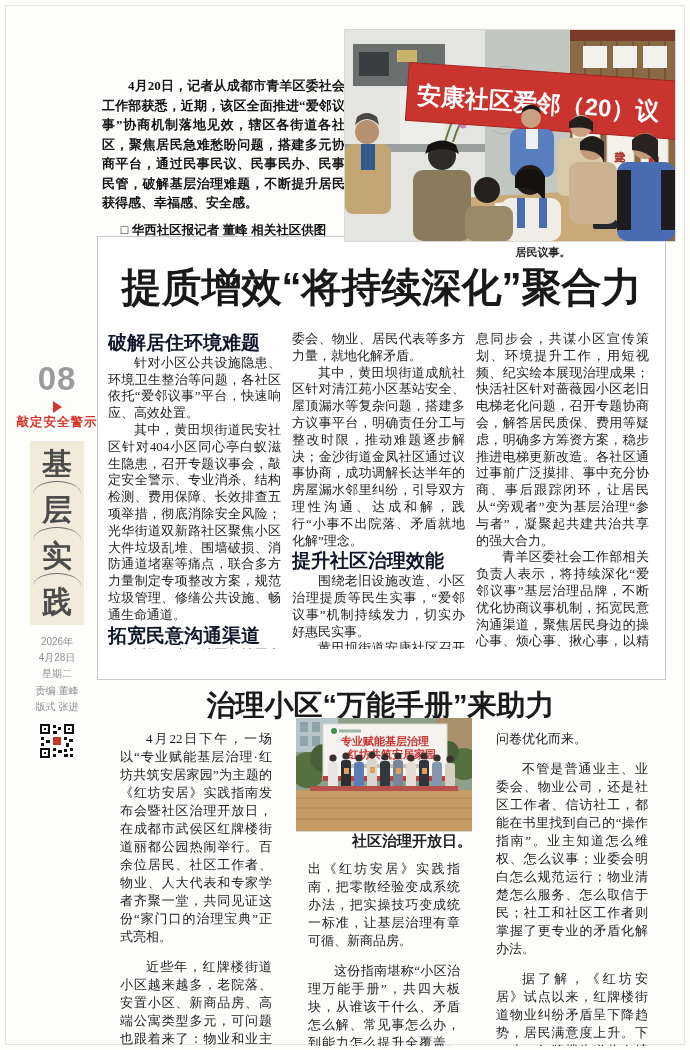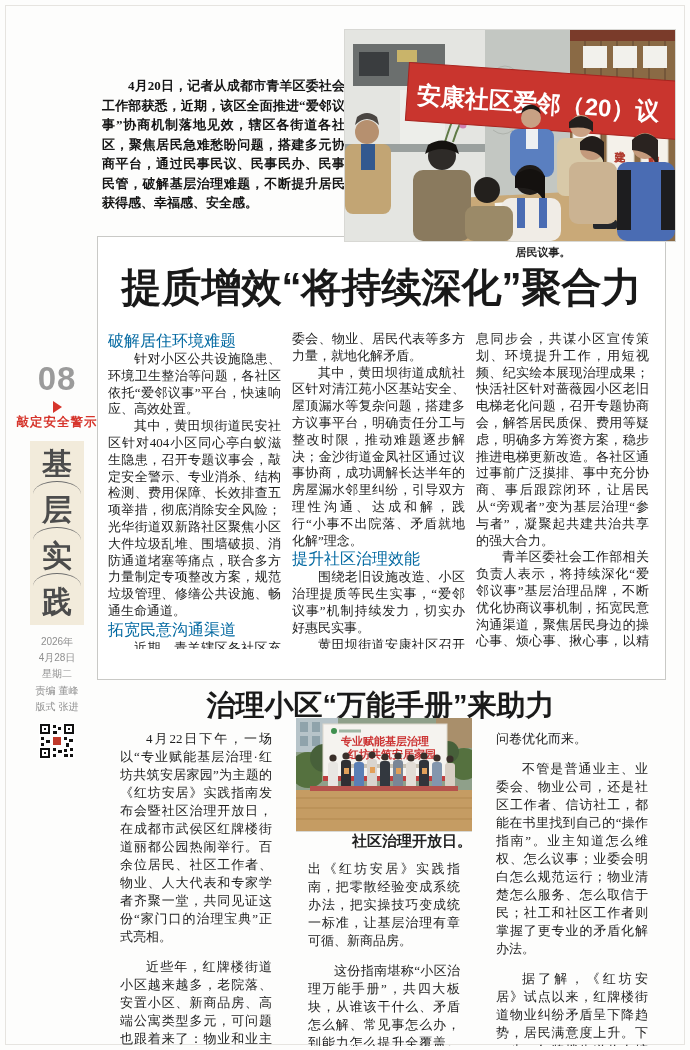--- a/index.html
+++ b/index.html
@@ -33,22 +33,22 @@
   .lead-caption{position:absolute;left:420px;top:245px;width:246px;text-align:center;font-size:11px;color:#222;font-weight:700;z-index:6;}
 
   
   .main-box{position:absolute;left:97px;top:236px;width:567px;height:442px;border:1px solid #c9c9c6;background:#fff;}
   .main-headline{margin-top:30px;text-align:center;font-family:"Liberation Sans","DejaVu Sans",sans-serif;
     font-weight:bold;font-size:40px;line-height:1;color:#191919;letter-spacing:0;}
   .main-cols{display:flex;gap:11px;padding:24px 9px 0 10px;}
   .acol{width:173px;height:318px;overflow:hidden;font-size:13px;line-height:16.8px;text-align:justify;color:#1d1d1d;}
   .acol p{margin:0;}
   .indent{text-indent:2em;}
-  .subhead{font-family:"Liberation Sans","DejaVu Sans",sans-serif;font-weight:normal;font-size:16px;
-    line-height:1.25;color:#0369a1;margin:9px 0 6px;text-indent:0;}
+  .subhead{font-family:"Liberation Sans","DejaVu Sans",sans-serif;font-weight:bold;font-size:19px;
+    line-height:1.25;color:#0f172a;margin:9px 0 6px;text-indent:0;}
   .subhead.first{margin-top:0;}
 
   
   .second-headline{position:absolute;left:97px;top:686px;width:567px;text-align:center;
     font-family:"Liberation Sans","DejaVu Sans",sans-serif;font-weight:bold;font-size:29px;color:#1a1a1a;}
   .second-cols{position:absolute;left:108px;top:718px;width:552px;display:flex;gap:12px;}
   .bcol{width:176px;height:328px;overflow:hidden;font-size:13px;line-height:18px;text-align:justify;color:#1d1d1d;}
   .bcol p{margin:12px;}
   .bphoto{display:block;width:176px;height:113px;box-shadow:0 0 0 1px #d8d8d4;}
   .bcaption{text-align:right;font-size:15px;font-weight:600;color:#222;margin:3px 0 5px;line-height:14px;}
@@ -109,20 +109,21 @@
         <rect x="5" y="5" width="2" height="2"></rect>
         <rect x="29" y="5" width="2" height="2"></rect>
         <rect x="5" y="29" width="2" height="2"></rect>
       </g>
     <rect x="14" y="14" width="8" height="8" fill="#c0392b"></rect>
   </svg>
 </div>
 
 <div class="lead-text">
   <p>4月20日，记者从成都市青羊区委社会工作部获悉，近期，该区全面推进“爱邻议事”协商机制落地见效，辖区各街道各社区，聚焦居民急难愁盼问题，搭建多元协商平台，通过民事民议、民事民办、民事民管，破解基层治理难题，不断提升居民获得感、幸福感、安全感。</p>
+  <div class="lead-byline">□ 华西社区报记者 董峰 相关社区供图</div>
 </div>
 
 <svg class="lead-photo" viewBox="0 0 330 211" preserveAspectRatio="none">
   <rect width="330" height="211" fill="#c3c7c2"></rect>
   <rect x="0" y="0" width="140" height="211" fill="#e4e5e1"></rect>
   <g stroke="#aeb2ac" stroke-width="1" fill="none">
     <path d="M150 40 q10 -8 20 0 M155 70 q8 6 16 0 M148 100 q10 8 20 0"></path>
   </g>
   <rect x="8" y="14" width="92" height="42" fill="#6b6f6e"></rect>
   <rect x="14" y="22" width="30" height="24" fill="#3a3d3f"></rect>

